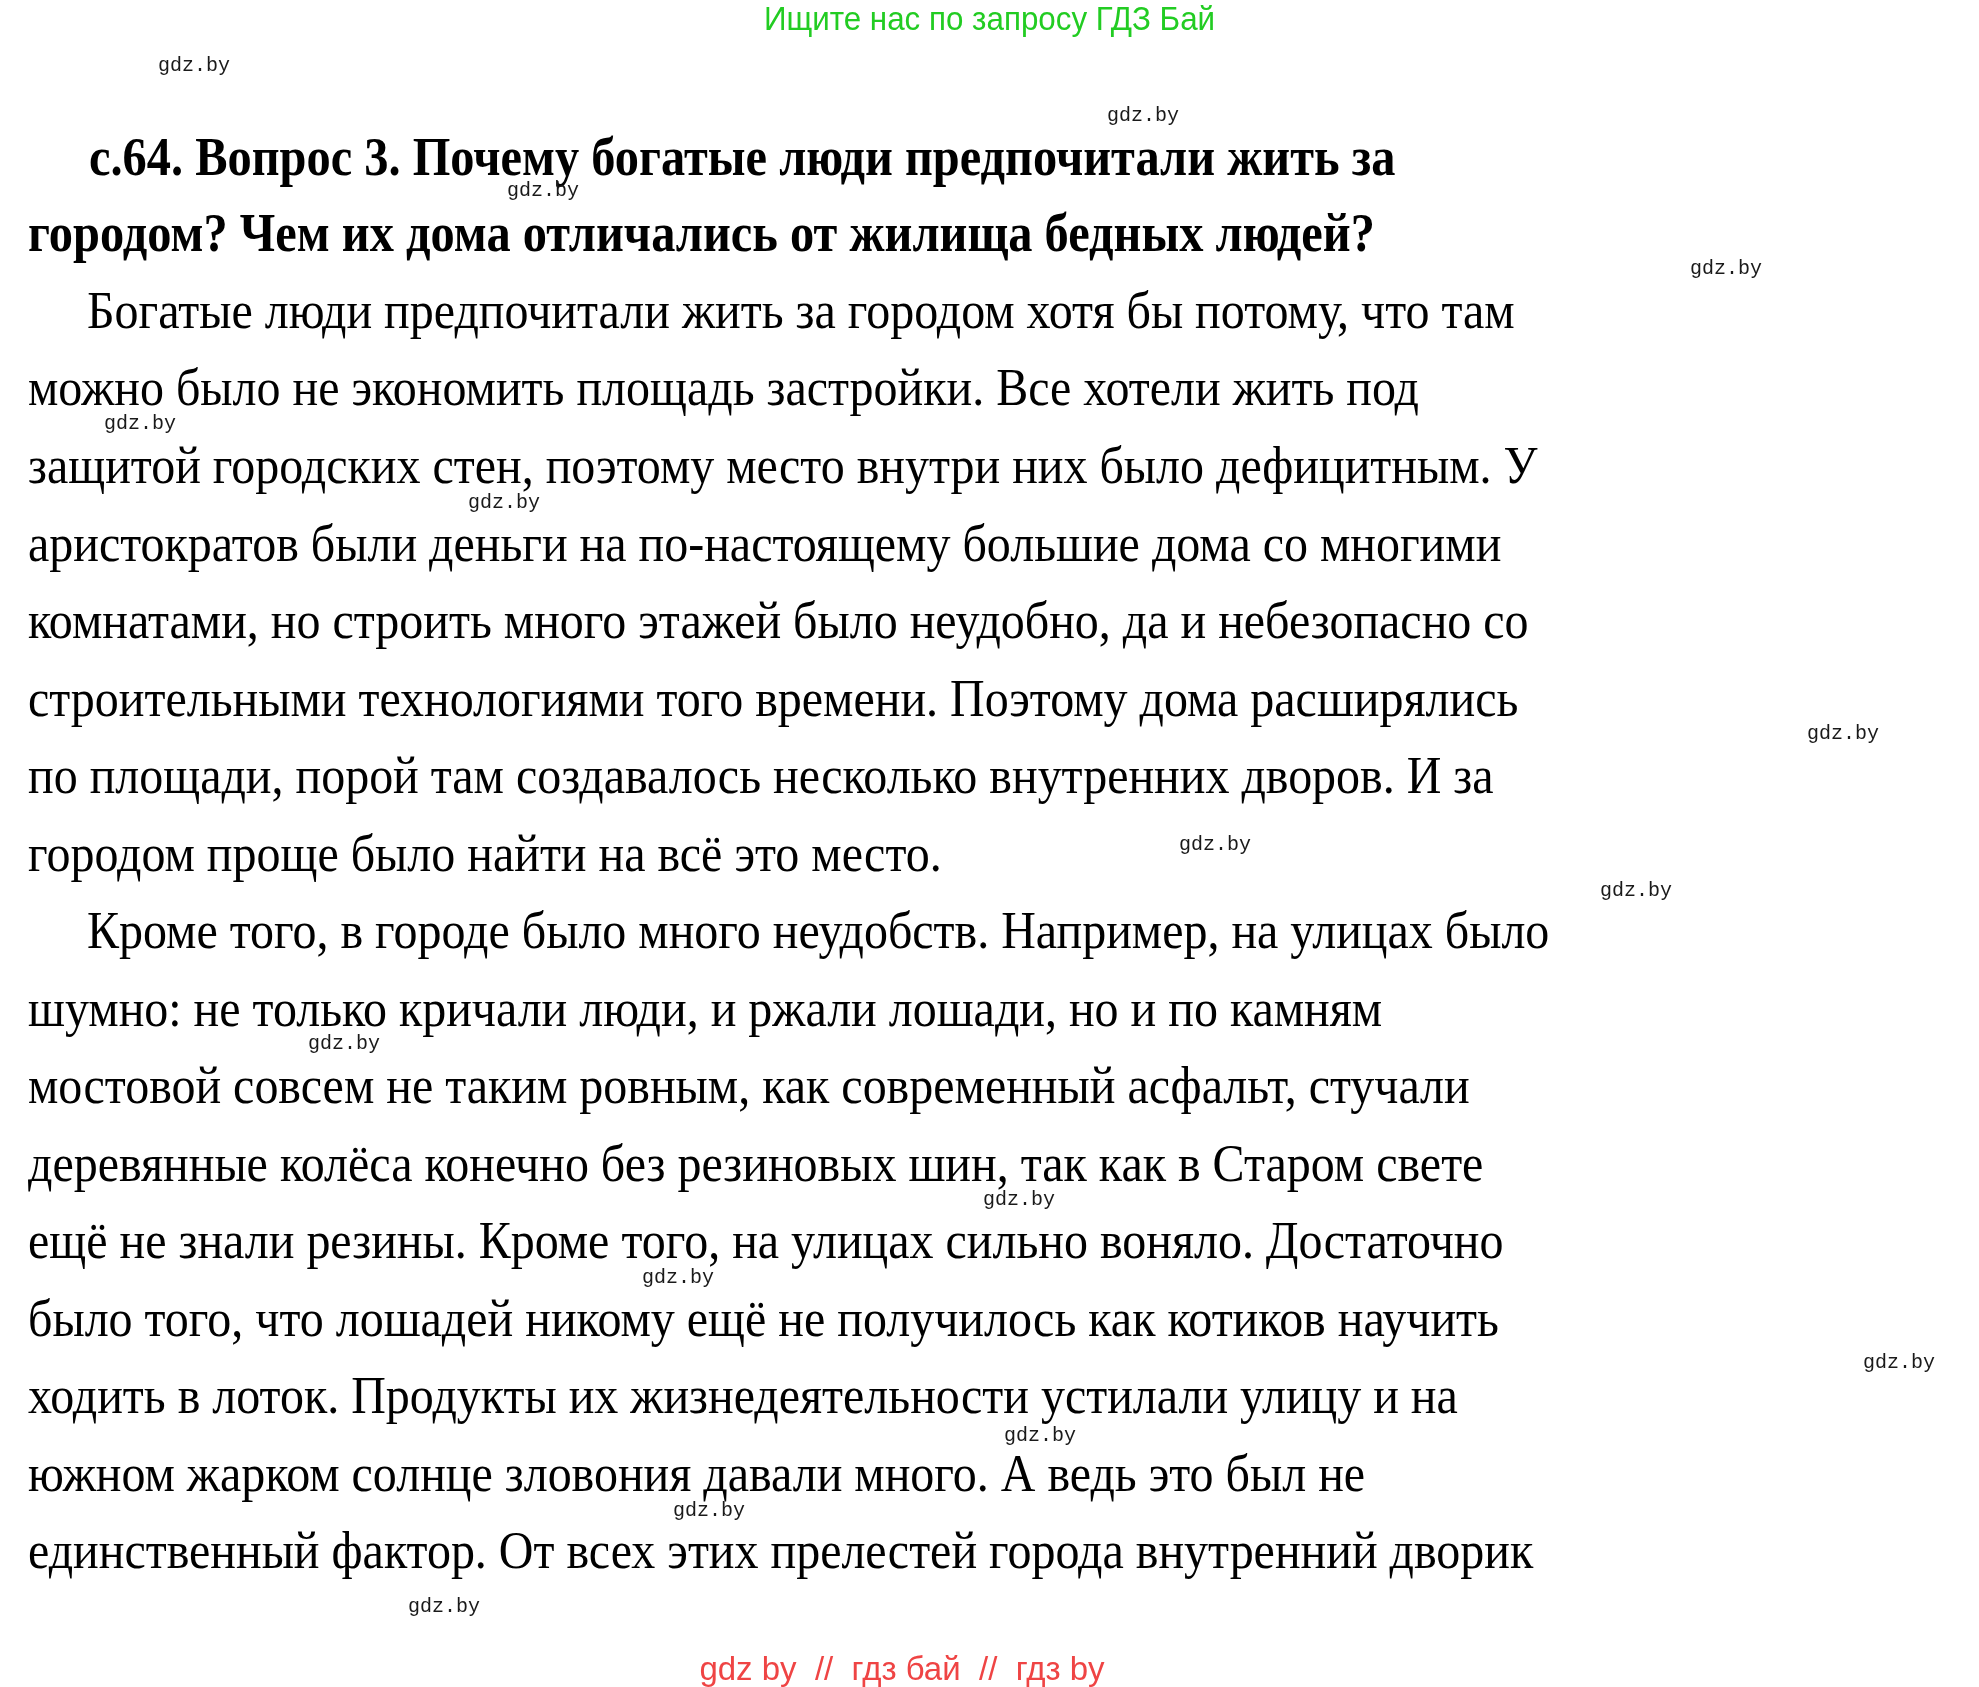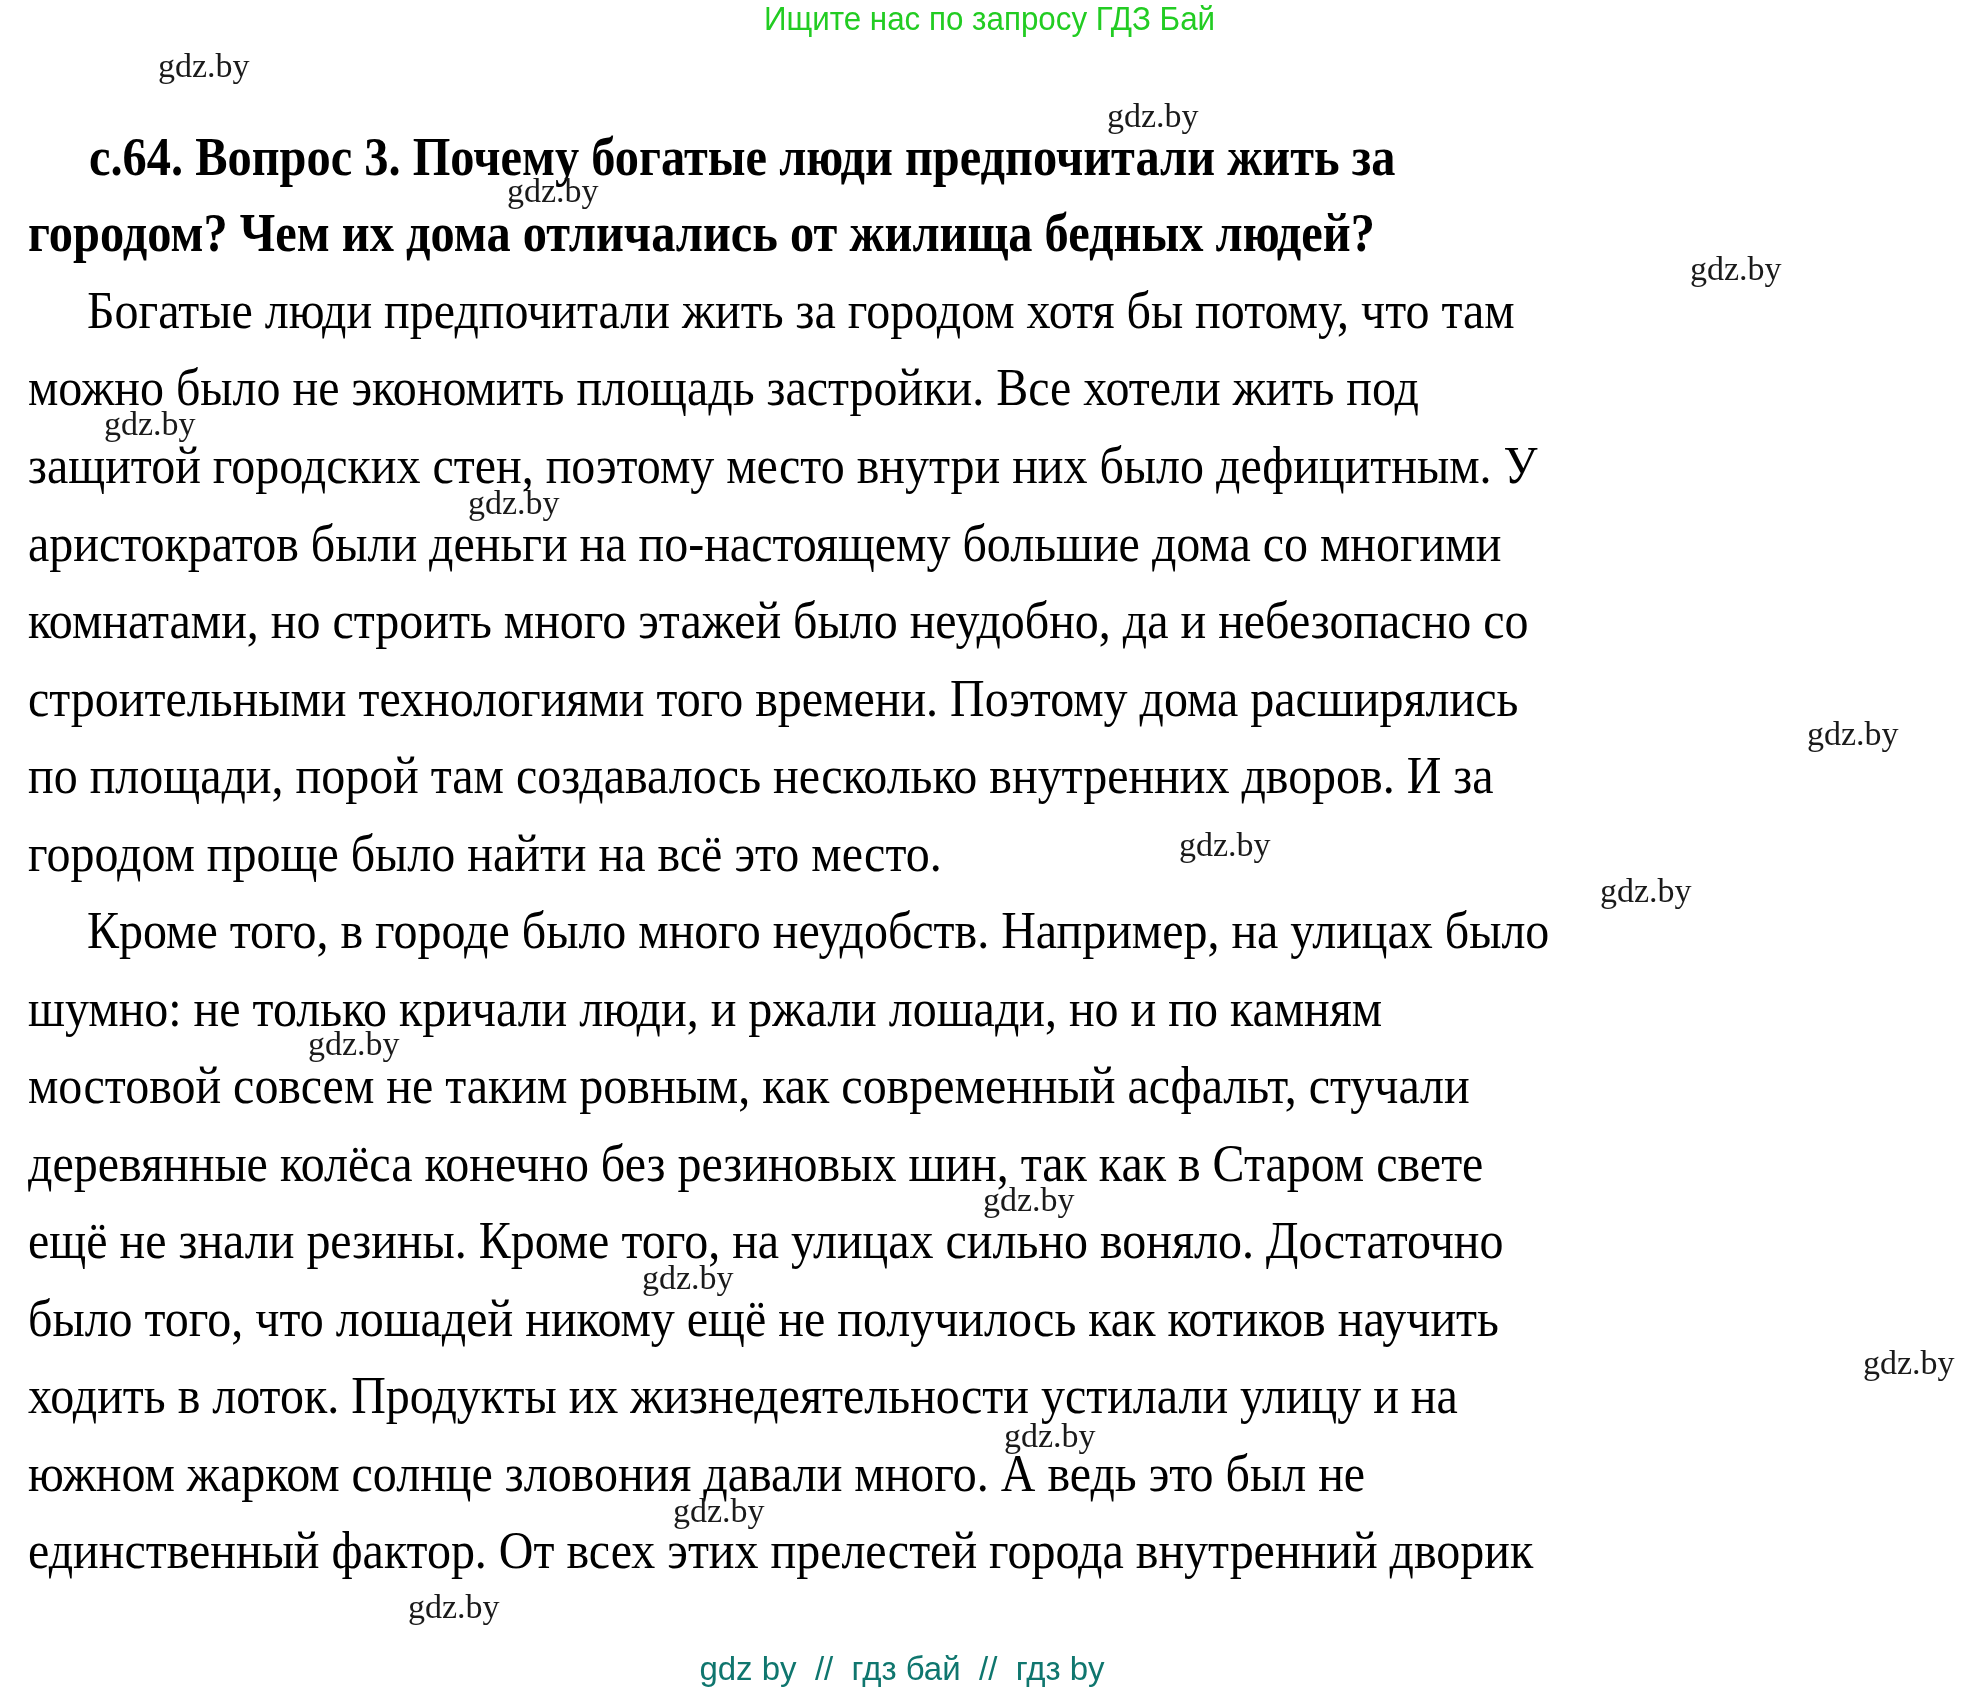--- a/index.html
+++ b/index.html
@@ -4,37 +4,37 @@
 <style>
   html, body { margin: 0; padding: 0; background: #ffffff; }
   body { width: 1979px; height: 1687px; position: relative; overflow: hidden; }
   .header-banner {
     position: absolute; top: 0; left: 0; width: 1979px; text-align: center;
     font-family: "Liberation Sans", sans-serif; font-size: 33px; color: #22cc22;
     line-height: 38px; transform: scaleX(0.95);
   }
   .footer-banner {
     position: absolute; top: 1650px; left: 0; width: 1804px; text-align: center;
-    font-family: "Liberation Sans", sans-serif; font-size: 33px; color: #0f766e;
+    font-family: "Liberation Sans", sans-serif; font-size: 33px; color: #ef4444;
     line-height: 38px; white-space: pre;
   }
   .title-line {
     position: absolute; font-family: "Liberation Serif", serif; font-weight: bold;
     font-size: 55px; color: #000; white-space: nowrap; line-height: 60px;
     transform-origin: left top;
   }
   .body-line {
     position: absolute; left: 28px; font-family: "Liberation Serif", serif;
     font-size: 53px; color: #000; white-space: nowrap; line-height: 60px;
     transform-origin: left top;
   }
   .body-line.indent { left: 87px; }
   .wm {
-    position: absolute; font-family: Liberation Serif, serif;
-    font-size: 34px; color: #1a1a1a; line-height: 32px; white-space: nowrap;
+    position: absolute; font-family: Liberation Mono, monospace;
+    font-size: 20px; color: #1a1a1a; line-height: 32px; white-space: nowrap;
   }
 </style>
 </head>
 <body>
 
 <div class="header-banner">Ищите нас по запросу ГДЗ Бай</div>
 
 <div>
   <div class="title-line" style="left:89px; top:127px; transform:scaleX(0.88);">с.64. Вопрос 3. Почему богатые люди предпочитали жить за</div>
   <div class="title-line" style="left:28px; top:203px; transform:scaleX(0.88);">городом? Чем их дома отличались от жилища бедных людей?</div>

